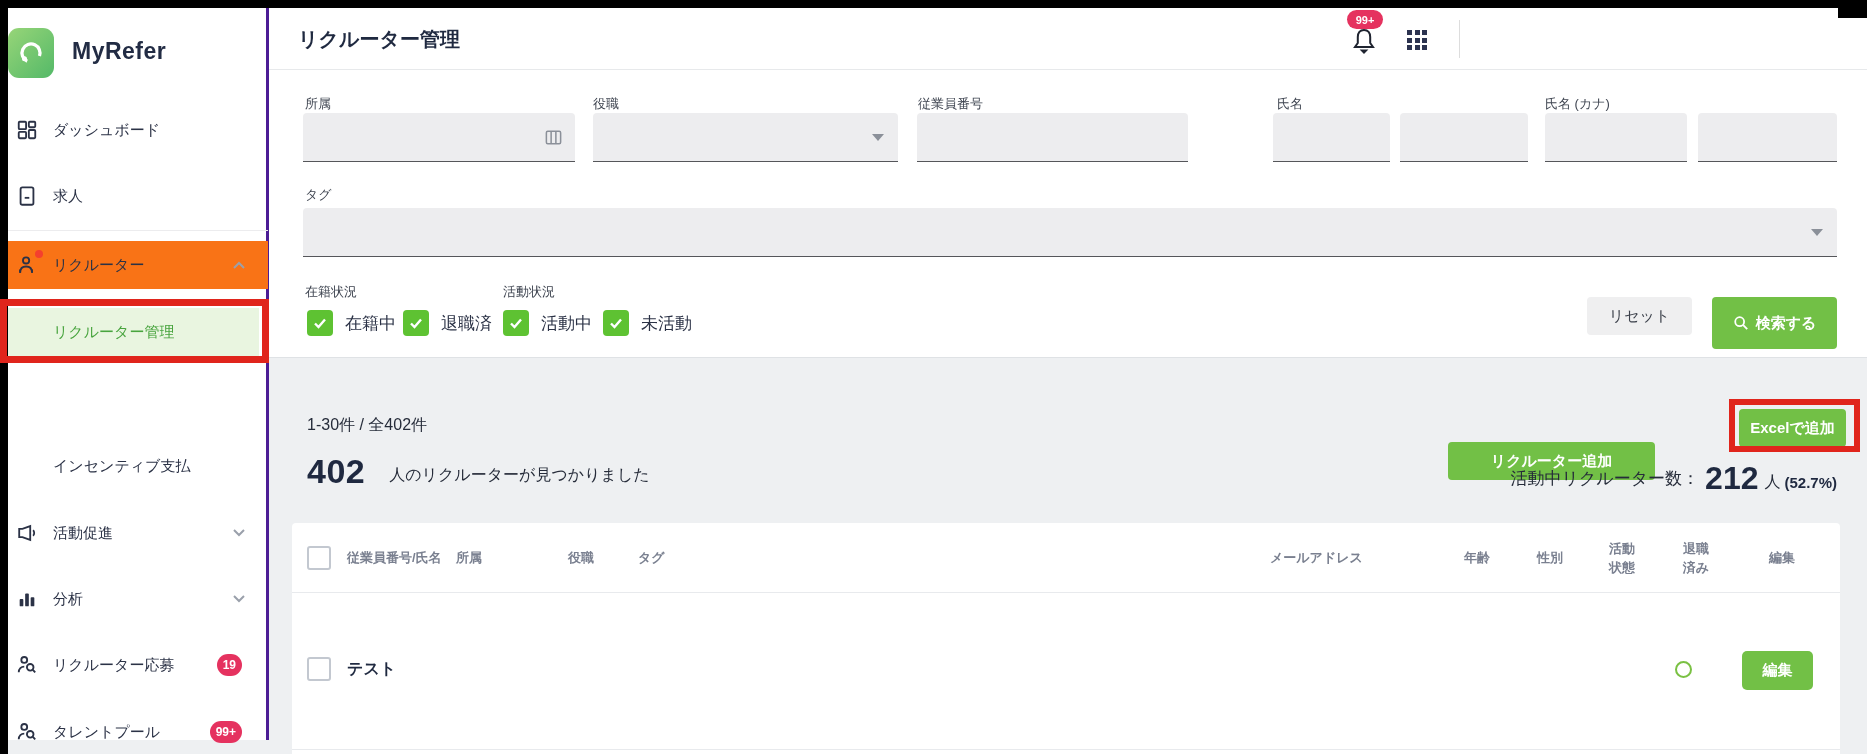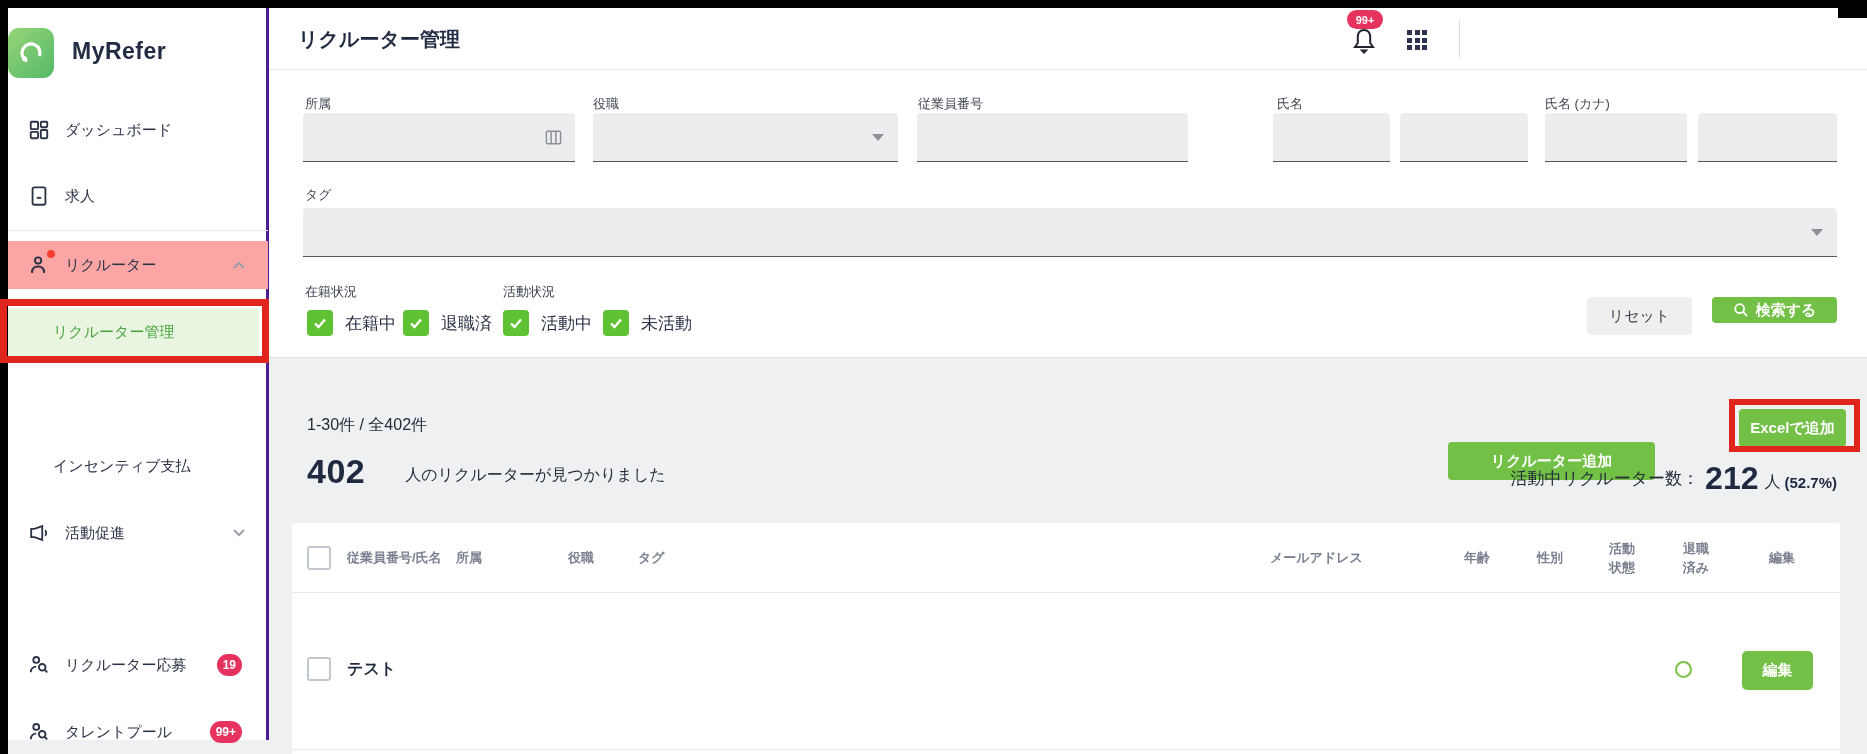--- a/index.html
+++ b/index.html
@@ -7,21 +7,21 @@
   body { font-family:"Liberation Sans","DejaVu Sans",sans-serif; }
   .screen { position:relative; width:1867px; height:754px; background:#000; overflow:hidden; }
   .app { position:absolute; left:8px; top:8px; width:1859px; height:746px; background:#eef0f2; }
 
   
   .sidebar { position:absolute; left:0; top:0; width:261px; height:732px; background:#fff; border-right:3px solid #4c1d95; }
   .logo-box { position:absolute; left:0; top:20px; width:46px; height:50px; border-radius:11px;
               background:linear-gradient(135deg,#97d578,#54b968); display:flex; align-items:center; justify-content:center; }
   .brand { position:absolute; left:64px; top:30px; font-size:23px; font-weight:600; color:#222c44; letter-spacing:.5px; }
   .nav-item { position:absolute; left:0; width:260px; height:48px; display:flex; align-items:center;
-              padding-left:18px; color:#2b3246; font-size:15px; cursor:pointer; }
+              padding-left:6px; color:#2b3246; font-size:15px; cursor:pointer; }
   .nav-item .ic { width:26px; height:24px; margin-right:13px; display:flex; align-items:center; justify-content:center; position:relative;}
   .nav-sub { position:absolute; left:0; width:260px; height:48px; display:flex; align-items:center;
              padding-left:45px; color:#2b3246; font-size:15px; cursor:pointer; }
   .nav-active { top:300px; height:48px; width:251px; background:#e9f5e0; color:#48a43e; }
   .badge { position:absolute; right:26px; min-width:22px; height:22px; padding:0 6px; border-radius:11px;
            background:#e5325f; color:#fff; font-size:12px; font-weight:bold; display:flex; align-items:center; justify-content:center; }
   .chev { position:absolute; right:22px; display:flex; }
   .sb-divider { position:absolute; left:0; top:222px; width:260px; border-top:1px solid #ececee; }
   .reddot { position:absolute; right:-3px; top:-3px; width:8px; height:8px; border-radius:50%; background:#f4402e; }
 
@@ -44,30 +44,30 @@
              border-radius:4px 4px 0 0; }
   .caret-down { position:absolute; right:14px; top:50%; margin-top:-3px; width:0; height:0;
                 border-left:6px solid transparent; border-right:6px solid transparent; border-top:7px solid #8b9099; }
   .cols-ic { position:absolute; right:12px; top:15px; }
   .cb-box { width:26px; height:26px; border-radius:4px; background:#5ec232; display:inline-flex; align-items:center; justify-content:center; cursor:pointer; }
   .cb-row { position:absolute; top:240px; display:flex; align-items:center; }
   .cb-label { font-size:17px; color:#2b3246; margin-left:12px; }
   .btn { display:flex; align-items:center; justify-content:center; border-radius:4px; font-size:15px; cursor:pointer; }
   .btn-reset { position:absolute; left:1318px; top:227px; width:105px; height:38px; background:#efeff0; color:#3c414b; }
   .btn-green { background:#72c046; color:#fff; font-weight:600; }
-  .btn-search { position:absolute; left:1443px; top:227px; width:125px; height:26px; }
+  .btn-search { position:absolute; left:1443px; top:227px; width:125px; height:52px; }
   .btn-search svg { margin-right:7px; }
 
   
   .range-text { position:absolute; left:38px; top:407px; font-size:16px; color:#262c3a; }
   .btn-add-recruiter { position:absolute; left:1179px; top:401px; width:207px; height:38px;margin-top:33px; }
   .btn-add-excel { position:absolute; left:1470px; top:401px; width:107px; height:38px; }
   .count-row { position:absolute; left:38px; top:444px; display:flex; align-items:center;gap:16px; }
   .count-num { font-size:34px; font-weight:800; color:#1f2940; letter-spacing:.5px; }
-  .count-suffix { font-size:16px; color:#262c3a; margin-left:24px; padding-top:8px; }
+  .count-suffix { font-size:16px; color:#262c3a; margin-left:8px; padding-top:8px; }
   .active-stats { position:absolute; right:30px; top:452px; display:flex; align-items:center; white-space:nowrap; }
   .as-label { font-size:17px; color:#262c3a; margin-right:6px; }
   .as-num { font-size:32px; font-weight:800; color:#1f2940; }
   .as-unit { font-size:16px; color:#262c3a; margin:8px 4px 0 6px; }
   .as-pct { font-size:15px; font-weight:bold; color:#1f2940; margin-top:8px; }
 
   
   .card { position:absolute; left:23px; top:515px; width:1548px; height:231px; background:#fff; border-radius:4px 4px 0 0; }
   .thead { position:absolute; left:0; top:0; width:100%; height:70px; border-bottom:1px solid #e8eaed; }
   .th { position:absolute; top:0; height:70px; display:flex; align-items:center; font-size:13px; color:#7a8090; font-weight:bold; }
@@ -116,21 +116,21 @@
           <svg width="22" height="22" viewBox="0 0 24 24" fill="none" stroke="#2b3246" stroke-width="2">
             <rect x="5" y="2.5" width="14" height="19" rx="2"></rect>
               <line x1="9.5" y1="14" x2="14.5" y2="14"></line>
           </svg>
         </span>
         <span>求人</span>
       </div>
 
       <div class="sb-divider"></div>
 
-      <div class="nav-item" style="top:233px; background:#fca5a5;">
+      <div class="nav-item" style="top:233px; background:#f97316;">
         <span class="ic">
           <svg width="22" height="22" viewBox="0 0 24 24" fill="none" stroke="#2b3246" stroke-width="2">
             <circle cx="11" cy="7" r="3.4"></circle>
             <path d="M4.5 20.5 C4.5 15.5 7.5 13.6 11 13.6 C14.5 13.6 17.5 15.5 17.5 20.5"></path>
             <line x1="4.5" y1="20.5" x2="4.5" y2="17"></line>
               <line x1="17.5" y1="20.5" x2="17.5" y2="17"></line>
           </svg>
           <span class="reddot"></span>
         </span>
         <span>リクルーター</span>
@@ -158,20 +158,35 @@
           </svg>
         </span>
         <span>活動促進</span>
         <span class="chev">
           <svg width="14" height="10" viewBox="0 0 14 10" fill="none" stroke="#9aa0ab" stroke-width="2">
               <polyline points="2,2 7,7 12,2"></polyline>
             </svg>
         </span>
       </div>
 
+      <div class="nav-item" style="top:567px;">
+        <span class="ic">
+          <svg width="22" height="22" viewBox="0 0 24 24" fill="#2b3246">
+            <rect x="4" y="12" width="4" height="8" rx="1"></rect>
+              <rect x="10" y="6" width="4" height="14" rx="1"></rect>
+              <rect x="16" y="10" width="4" height="10" rx="1"></rect>
+          </svg>
+        </span>
+        <span>分析</span>
+        <span class="chev">
+          <svg width="14" height="10" viewBox="0 0 14 10" fill="none" stroke="#9aa0ab" stroke-width="2">
+              <polyline points="2,2 7,7 12,2"></polyline>
+            </svg>
+        </span>
+      </div>
 
       <div class="nav-item" style="top:633px;">
         <span class="ic">
           <svg width="22" height="22" viewBox="0 0 24 24" fill="none" stroke="#2b3246" stroke-width="2">
             <circle cx="9" cy="6.5" r="3.2"></circle>
               <path d="M3 20 C3 15.8 5.6 13.8 9 13.8"></path>
             <circle cx="15.5" cy="14.5" r="3.6"></circle>
               <line x1="18.2" y1="17.2" x2="21" y2="20"></line>
           </svg>
         </span>

